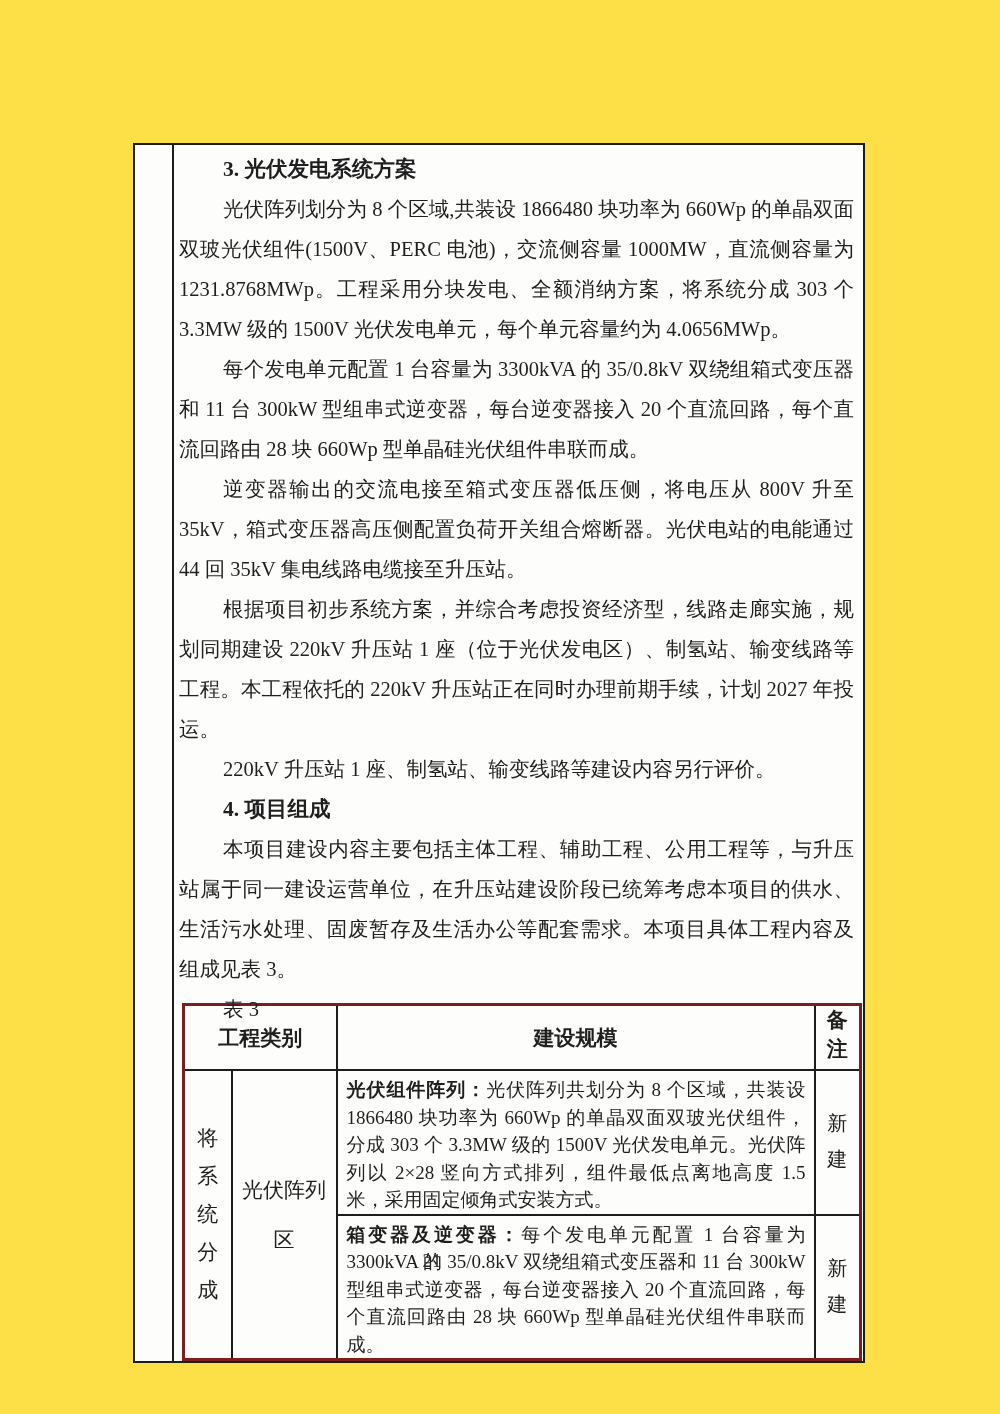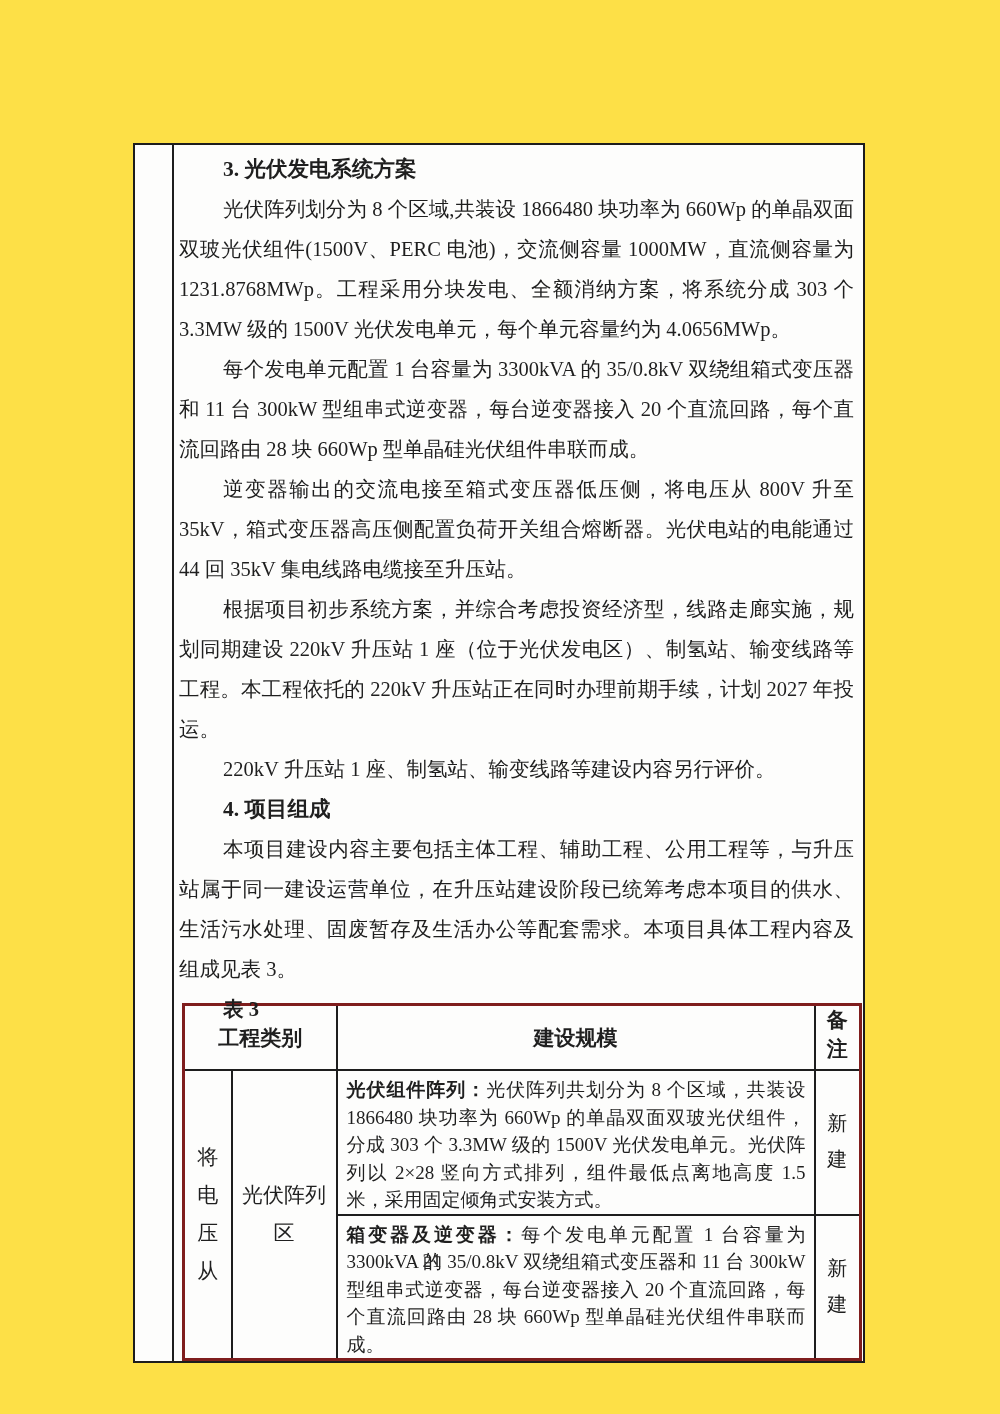--- a/index.html
+++ b/index.html
@@ -46,21 +46,21 @@
     margin:0;
     text-indent:44px;
   }
   .tbl-caption-line{
     position:relative;
     line-height:40px;
     text-align:center;
   }
   .tbl-label{
     position:absolute;left:44px;top:0;
-    font-weight:bold;
+    font-weight:normal;
     font-size:20.5px;
   }
   .tbl-title{
     font-weight:bold;
     font-size:21.5px;
   }
   
   table.project-table{
     border-collapse:collapse;
     table-layout:fixed;
@@ -85,21 +85,21 @@
   }
   .vert-hdr{line-height:29px;font-weight:bold;font-size:21px;}
   .vert-cat{line-height:38px;font-weight:normal;font-size:21px;}
   .vert-remark{line-height:36px;font-weight:normal;font-size:20px;}
   td.cat-main,td.cat-sub,td.remark-cell{
     text-align:center;vertical-align:middle;
   }
   .sub-wrap{
     display:inline-block;width:4.35em;
     word-break:break-all;text-align:center;
-    font-size:21px;line-height:38px;
+    font-size:21px;line-height:50px;
   }
   td.scale-cell{
     vertical-align:top;
   }
   .scale-text{
     font-size:19px;line-height:27.5px;
     text-align:justify;text-justify:inter-ideograph;
     padding:5px 8px 0 9px;
   }
   .scale-text b{font-weight:bold;}
@@ -143,21 +143,21 @@
         <tbody>
             <tr class="hdr-row">
           <th class="hdr" colspan="2">工程类别</th>
           <th class="hdr">建设规模</th>
           <th class="hdr">
             <span class="vert-wrap vert-hdr">备注</span>
           </th>
         </tr>
         <tr class="body-row">
           <td class="cat-main" rowspan="2">
-            <span class="vert-wrap vert-cat">将电压从</span>
+            <span class="vert-wrap vert-cat">将系统分成</span>
           </td>
           <td class="cat-sub" rowspan="2">
             <span class="sub-wrap">光伏阵列区</span>
           </td>
           <td class="scale-cell">
             <div class="scale-text">
               <b>光伏组件阵列：</b><span>光伏阵列共划分为 8 个区域，共装设 1866480 块功率为 660Wp 的单晶双面双玻光伏组件，分成 303 个 3.3MW 级的 1500V 光伏发电单元。光伏阵列以 2×28 竖向方式排列，组件最低点离地高度 1.5 米，采用固定倾角式安装方式。</span>
             </div>
           </td>
           <td class="remark-cell">

